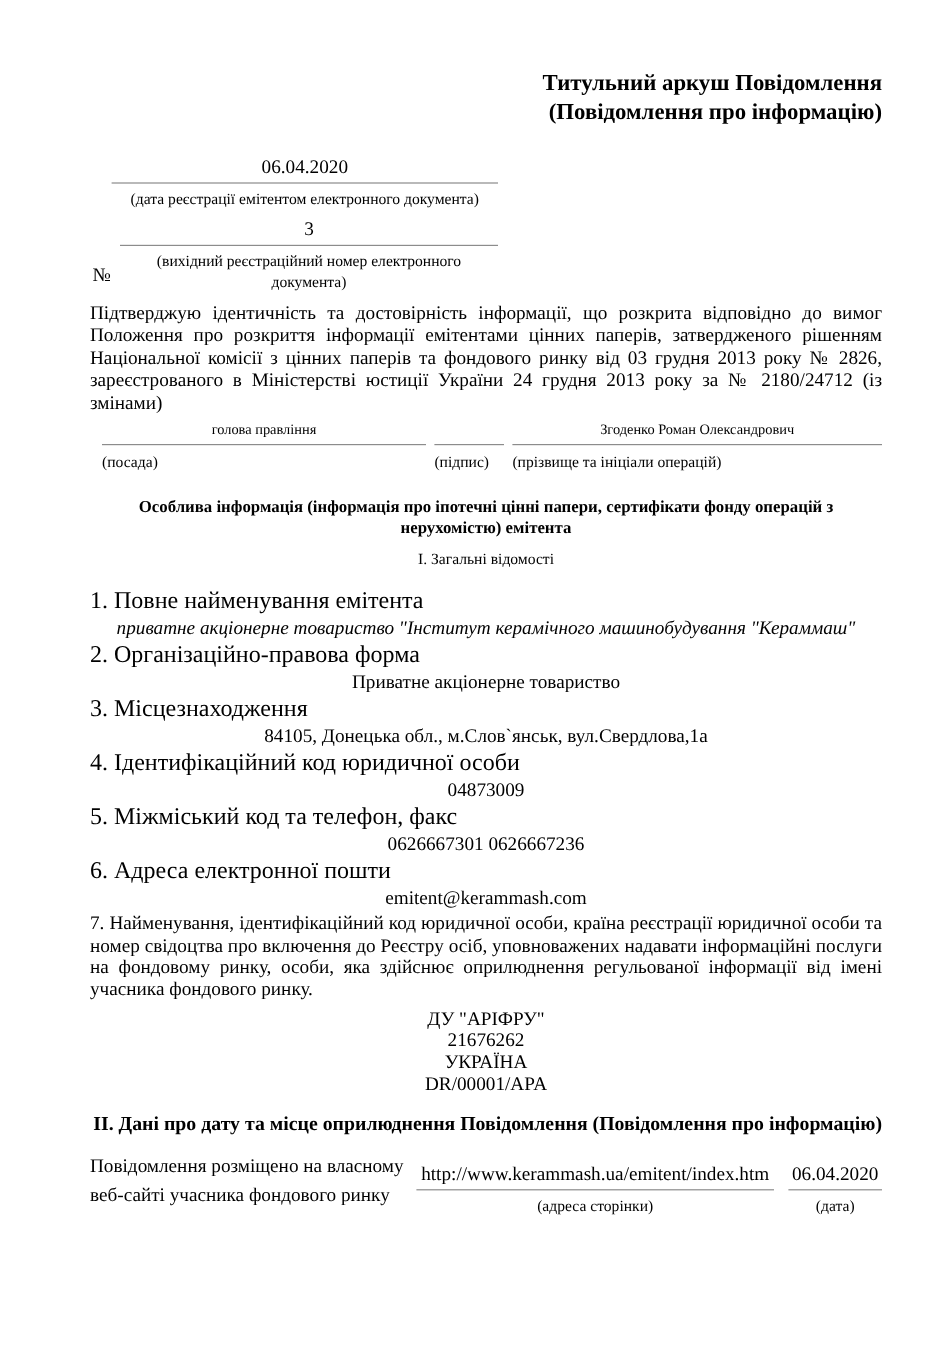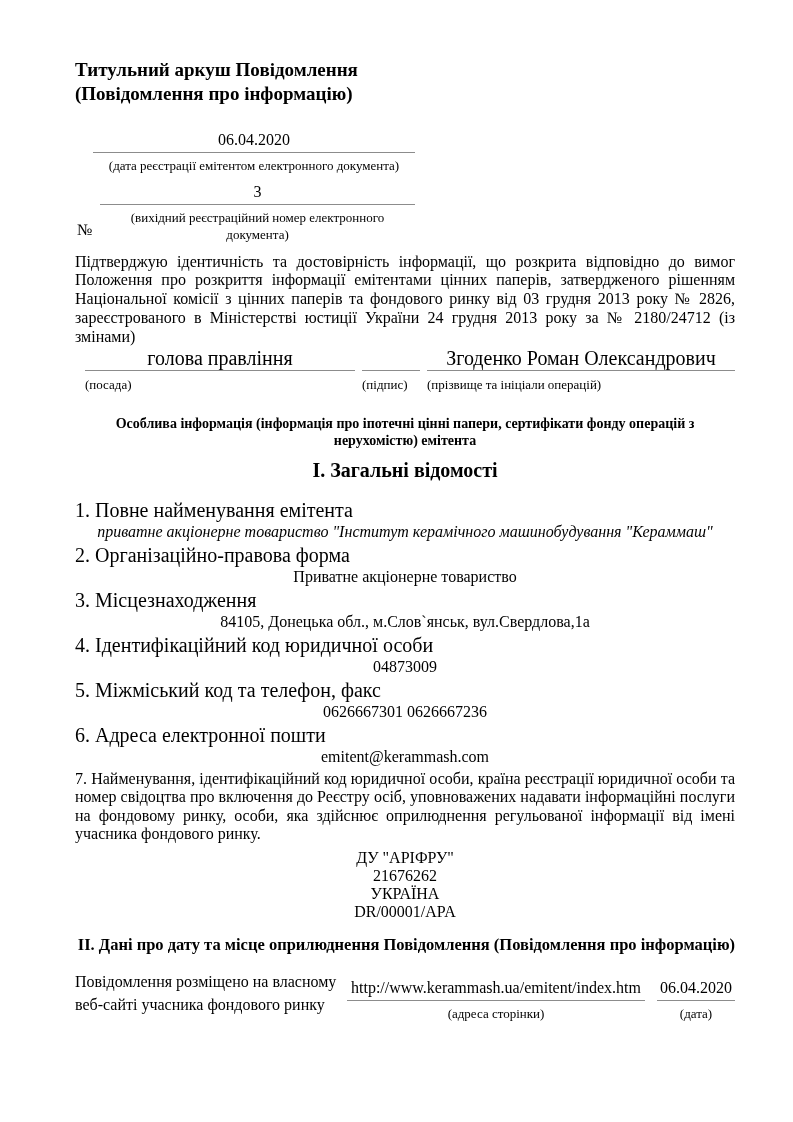--- a/index.html
+++ b/index.html
@@ -7,45 +7,45 @@
     width:793px; height:1122px;
     box-sizing:border-box;
     padding:58px 58px 0 75px;
     background:#ffffff;
     color:#000000;
     font-family:"Liberation Serif", serif;
     font-size:16px;
     overflow:hidden;
     position:relative;
   }
-  .doc-title { text-align:left; font-weight:bold; font-size:19px; line-height:1.25; }
+  .doc-title { text-align:right; font-weight:bold; font-size:19px; line-height:1.25; }
 
   
   .field-value { text-align:center; font-size:16px; line-height:19px; padding-bottom:3px; border-bottom:1px solid #8c8c8c; }
   .field-caption { text-align:center; font-size:13px; line-height:17px; margin-top:4px; }
 
   .reg-date-field { margin-left:18px; width:322px; margin-top:24px; }
 
   .reg-number-row { display:flex; margin-top:8px; align-items:flex-end; }
   .reg-number-prefix { width:23px; padding-left:2px; font-size:16px; line-height:19px; padding-bottom:4px; }
   .reg-number-field { width:315px; }
   .reg-number-field .field-caption { width:300px; margin-left:auto; margin-right:auto; }
 
   .body-par { text-align:justify; line-height:1.18; }
   .confirmation-par { margin-top:10px; }
 
   .sig-row { display:flex; margin-top:2px; }
   .sig-col1 { margin-left:10px; width:270px; }
   .sig-col2 { margin-left:7px; width:58px; }
   .sig-col3 { margin-left:7px; width:308px; }
-  .sig-value { text-align:center; font-size:20px; line-height:19px; min-height:19px; padding-bottom:2px; border-bottom:1px solid #8c8c8c; }
+  .sig-value { text-align:center; font-size:12px; line-height:19px; min-height:19px; padding-bottom:2px; border-bottom:1px solid #8c8c8c; }
   .sig-caption { text-align:left; font-size:13px; line-height:17px; margin-top:5px; }
 
   .section-heading { text-align:center; font-weight:bold; font-size:14px; line-height:1.25; margin-top:22px; }
-  .sub-heading { text-align:center; font-weight:bold; font-size:20px; line-height:1.25; margin-top:8px; }
+  .sub-heading { text-align:center; font-weight:normal; font-size:13px; line-height:1.25; margin-top:8px; }
   .section2-heading { text-align:right; font-weight:bold; font-size:16.5px; line-height:1.25; margin-top:14px; white-space:nowrap; }
 
   .items { margin-top:16px; }
   .item-label { text-align:left; font-size:20px; line-height:22.5px; }
   .item-value { text-align:center; font-size:16px; line-height:22.5px; }
   .italic { font-style:italic; }
 
   .item7-par { margin-top:1px; line-height:1.15; }
   .item7-values { margin-top:6px; }
   .item7-value-line { text-align:center; font-size:16px; line-height:18px; }

